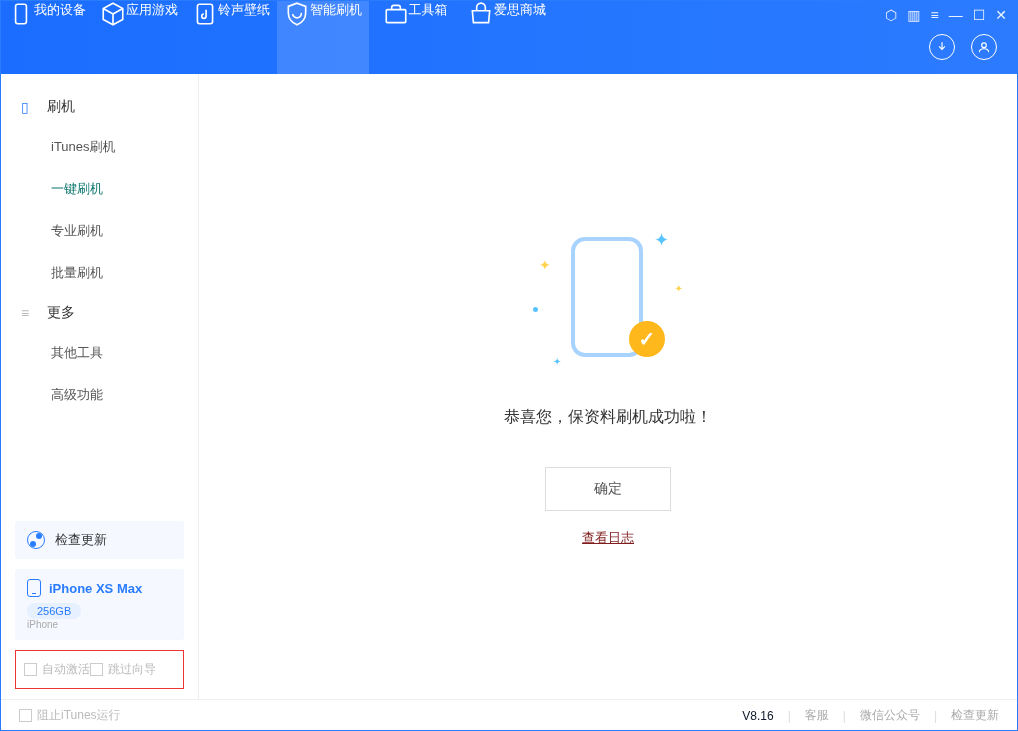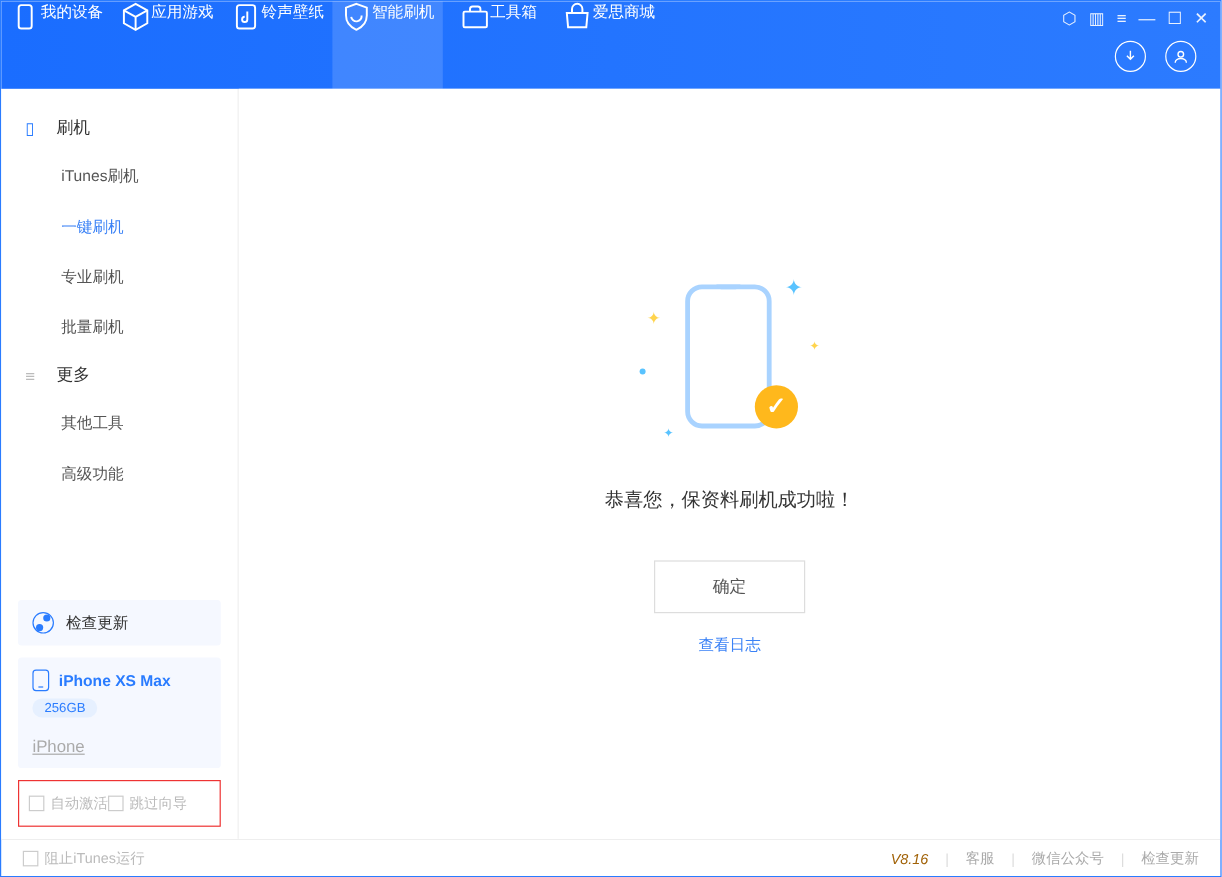--- a/index.html
+++ b/index.html
@@ -21,33 +21,33 @@
 .header-right { position: absolute; right: 20px; bottom: 14px; display: flex; gap: 16px; }
 .header-right .circ { width: 26px; height: 26px; border: 1.5px solid #fff; border-radius: 50%; display: flex; align-items: center; justify-content: center; cursor: pointer; }
 
 
 .body-wrap { display: flex; height: 625px; }
 .sidebar { width: 198px; border-right: 1px solid #eee; display: flex; flex-direction: column; background: #fff; }
 .sidebar-scroll { flex: 1; padding-top: 14px; }
 .sb-header { display: flex; align-items: center; padding: 10px 20px; font-size: 14px; color: #333; font-weight: 500; }
 .sb-header .sb-icon { width: 16px; margin-right: 10px; color: #2a7cff; }
 .sb-item { padding: 12px 20px 12px 50px; font-size: 13px; color: #555; cursor: pointer; }
-.sb-item.active { color: #3b82f6; }
+.sb-item.active { color: #0f766e; }
 
 .sidebar-bottom { padding: 0; }
 .mode-box { margin: 0 14px 10px 14px; background: #f5f8ff; border-radius: 3px; padding: 10px 12px; display: flex; align-items: center; font-size: 13px; color: #333; }
 .mode-icon { width: 18px; height: 18px; border: 1.5px solid #2a7cff; border-radius: 50%; margin-right: 10px; position: relative; }
 .mode-icon::before { content: ''; position: absolute; width: 6px; height: 6px; background: #2a7cff; border-radius: 50%; top: 1px; left: 8px; }
 .mode-icon::after { content: ''; position: absolute; width: 6px; height: 6px; background: #2a7cff; border-radius: 50%; bottom: 1px; right: 8px; }
 .device-box { margin: 0 14px 10px 14px; background: #f5f8ff; border-radius: 3px; padding: 10px 12px; }
 .device-name { display: flex; align-items: center; font-size: 13px; color: #2a7cff; font-weight: 600; }
 .device-phone-icon { width: 14px; height: 18px; border: 1.5px solid #2a7cff; border-radius: 3px; margin-right: 8px; position: relative; }
 .device-phone-icon::after { content: ''; position: absolute; bottom: 2px; left: 50%; width: 4px; height: 1.5px; background: #2a7cff; transform: translateX(-50%); }
 .device-cap { display: inline-block; margin-top: 6px; background: #e6f0ff; color: #2a7cff; padding: 2px 10px; border-radius: 10px; font-size: 11px; }
-.device-type { margin-top: 16px; color: #aaa; font-size: 14px; text-decoration: underline; }
+.device-type { margin-top: 0; color: #aaa; font-size: 10px; }
 
 .cb-row { border: 1px solid #e33; margin: 6px 14px 10px 14px; padding: 10px 8px; display: flex; align-items: center; }
 .cb { display: flex; align-items: center; font-size: 12px; color: #bbb; cursor: pointer; }
 .cb-box { width: 13px; height: 13px; border: 1px solid #ccc; margin-right: 5px; }
 
 
 .main { flex: 1; position: relative; background: #fff; display: flex; flex-direction: column; align-items: center; justify-content: center; }
 .illus { position: relative; width: 150px; height: 150px; margin-bottom: 30px; }
 .phone-shape { width: 72px; height: 120px; border: 4px solid #a9d3ff; border-radius: 14px; position: absolute; left: 38px; top: 10px; background: #fff; }
 .phone-shape::before { content: ''; height: 4px; width: 20px; background: #a9d3ff; position: absolute; top: -4px; left: 50%; transform: translateX(-50%); border-radius: 0 0 4px 4px; }
@@ -55,29 +55,29 @@
 .spark { position: absolute; font-size: 14px; }
 .spark.s1 { left: 6px; top: 30px; color: #ffd44d; }
 .spark.s2 { right: 14px; top: 2px; color: #59c3ff; font-size: 18px; }
 .spark.s3 { left: 20px; bottom: 10px; color: #59c3ff; font-size: 10px; }
 .spark.s4 { right: 0px; top: 56px; color: #ffd44d; font-size: 10px; }
 .dot { position: absolute; width: 5px; height: 5px; border-radius: 50%; }
 .dot.d1 { background: #59c3ff; left: 0; top: 80px; }
 
 .success-text { font-size: 16px; color: #333; margin-bottom: 39px; }
 .ok-btn { border: 1px solid #ddd; background: #fff; padding: 12px 48px; font-size: 14px; color: #555; cursor: pointer; margin-bottom: 18px; }
-.log-link { color: #3b82f6; font-size: 13px; cursor: pointer; }
+.log-link { color: #7f1d1d; font-size: 13px; cursor: pointer; text-decoration: underline; }
 
 
 .footer { height: 32px; border-top: 1px solid #eee; display: flex; align-items: center; padding: 0 18px; font-size: 12px; color: #aaa; }
 .footer .cb-box { border-color: #ccc; }
 .footer-right { margin-left: auto; display: flex; align-items: center; gap: 14px; }
 .footer-right .sep { color: #ddd; }
 .footer-link { cursor: pointer; }
-.version { color: #a16207; font-style: italic; }
+.version { color: #0f172a; }
 </style>
 </head>
 <body>
 
 <div class="header">
   <div class="tabs">
     <div class="tab">
       <div class="tab-icon">
           <svg viewBox="0 0 24 24">
             <rect x="7" y="3" width="10" height="18" rx="2" fill="none" stroke-width="1.5"></rect>

